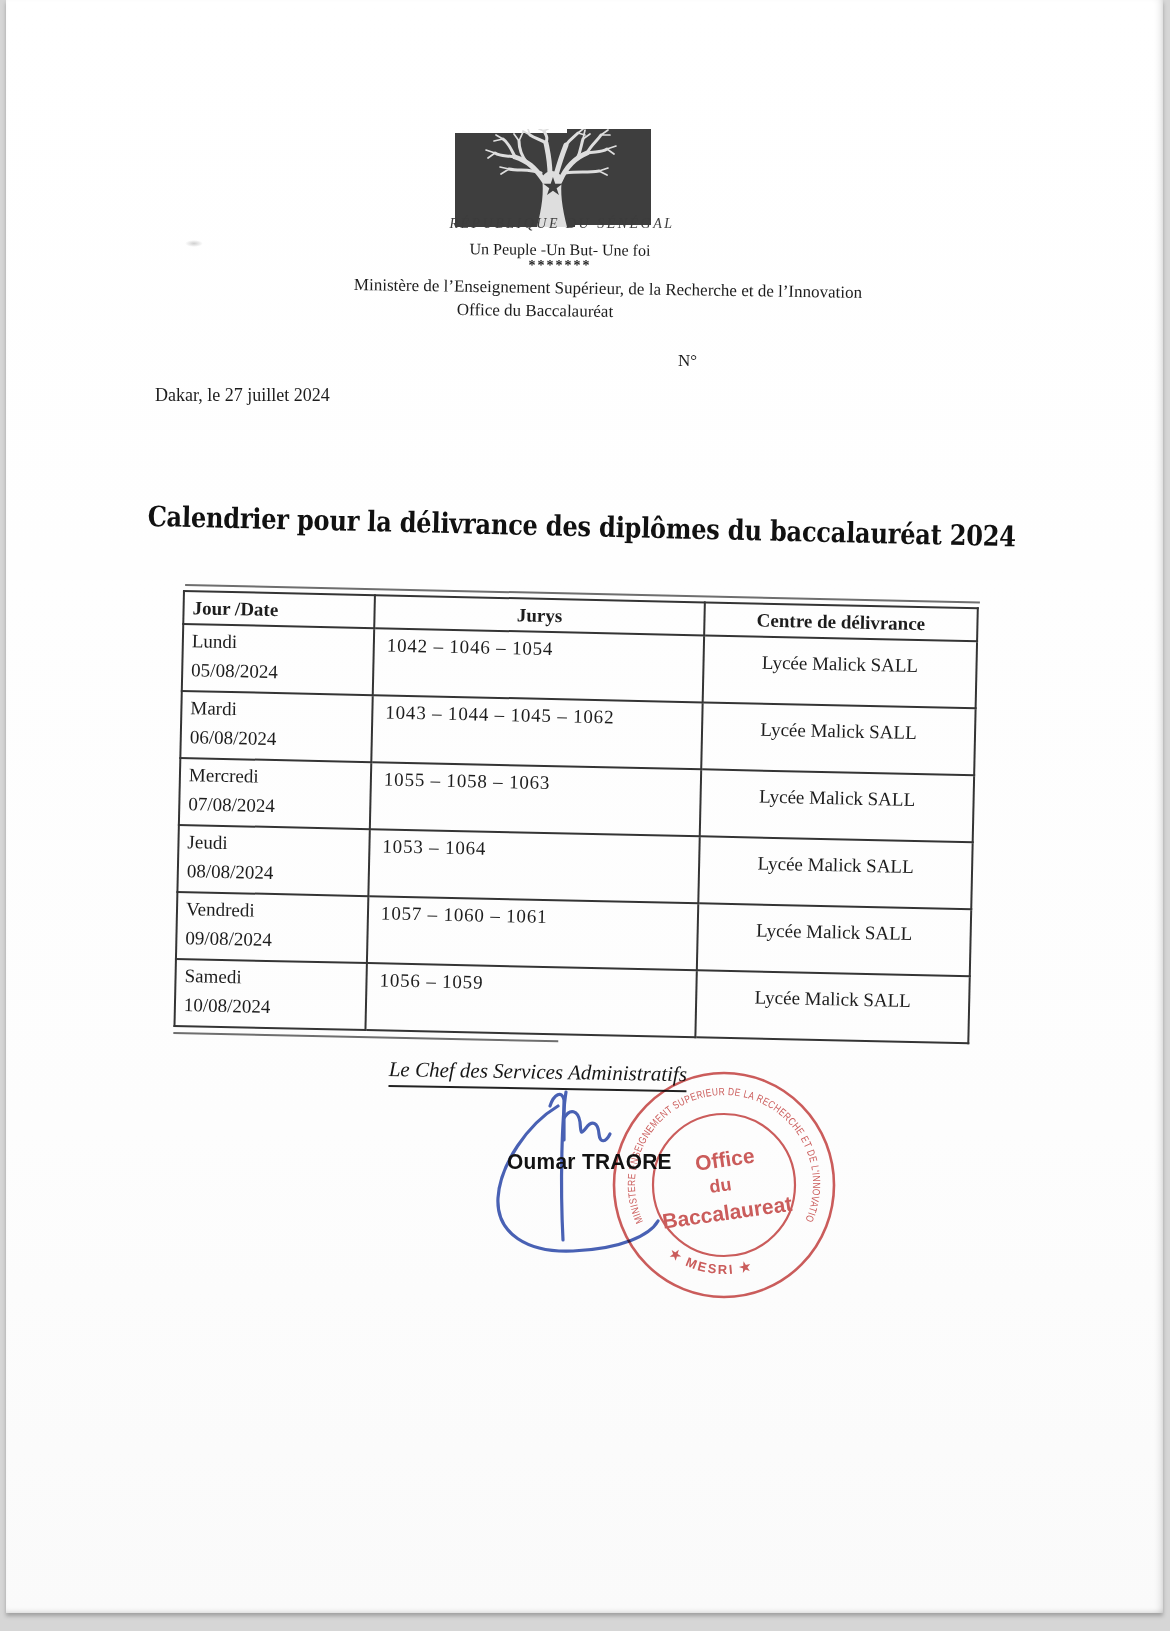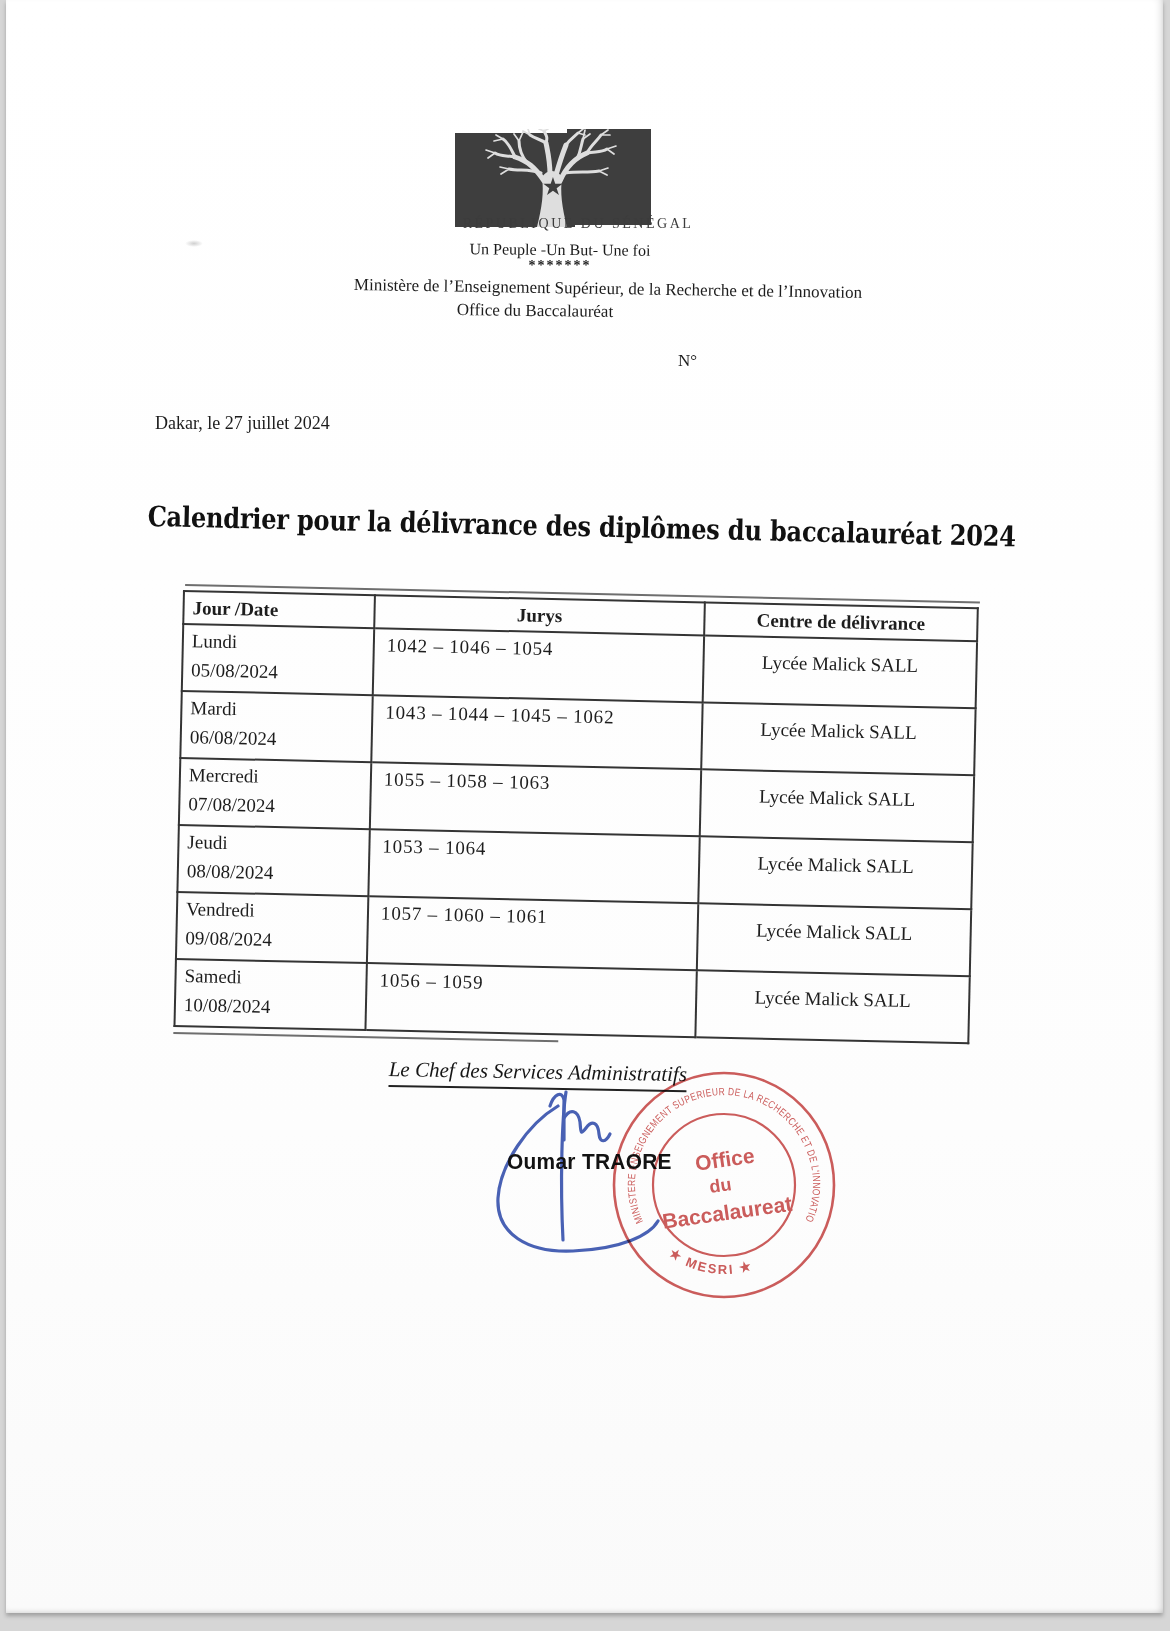--- a/index.html
+++ b/index.html
@@ -14,27 +14,27 @@
     background:linear-gradient(180deg,#ffffff 0%,#fdfdfd 70%,#fafafa 100%);
     box-shadow: inset -7px 0 10px -7px rgba(0,0,0,.22),
                 inset 0 -4px 6px -4px rgba(0,0,0,.18),
                 0 3px 4px rgba(0,0,0,.25);
   }
   .abs{position:absolute;}
   .centered{transform:translateX(-50%);}
 
   
   .logo-box{left:449px;top:129px;width:196px;height:99px;}
-  .republique{left:572px;top:216px;font-size:14px;letter-spacing:2.5px;color:#3c3c3c;white-space:nowrap;}
+  .republique{left:556px;top:216px;font-size:14px;letter-spacing:2.5px;color:#3c3c3c;white-space:nowrap;font-style:italic;}
   .motto{left:554px;top:241px;font-size:16px;color:#191919;white-space:nowrap;transform:translateX(-50%) rotate(0.5deg);}
   .stars-line{left:554px;top:258px;font-size:14px;font-weight:bold;letter-spacing:2px;color:#222;}
   .ministry{left:602px;top:279px;font-size:17px;white-space:nowrap;transform:translateX(-50%) rotate(0.9deg);}
   .office-line{left:529px;top:301px;font-size:17px;white-space:nowrap;transform:translateX(-50%) rotate(0.7deg);}
   .ref-no{left:672px;top:351px;font-size:17px;}
-  .place-date{left:149px;top:385px;font-size:18px;white-space:nowrap;margin-top:28px;}
+  .place-date{left:149px;top:385px;font-size:18px;white-space:nowrap;}
   .smudge{left:179px;top:240px;width:18px;height:7px;border-radius:50%;
     background:radial-gradient(ellipse at center, rgba(120,120,120,.35), rgba(120,120,120,0) 70%);}
 
   
   .doc-title{
     left:142px;top:500px;width:830px;
     font-family:"DejaVu Serif", serif;
     font-weight:bold;font-size:26px;color:#111;
     transform:rotate(1.35deg) scale(0.93,1.08);
     transform-origin:0 0;

